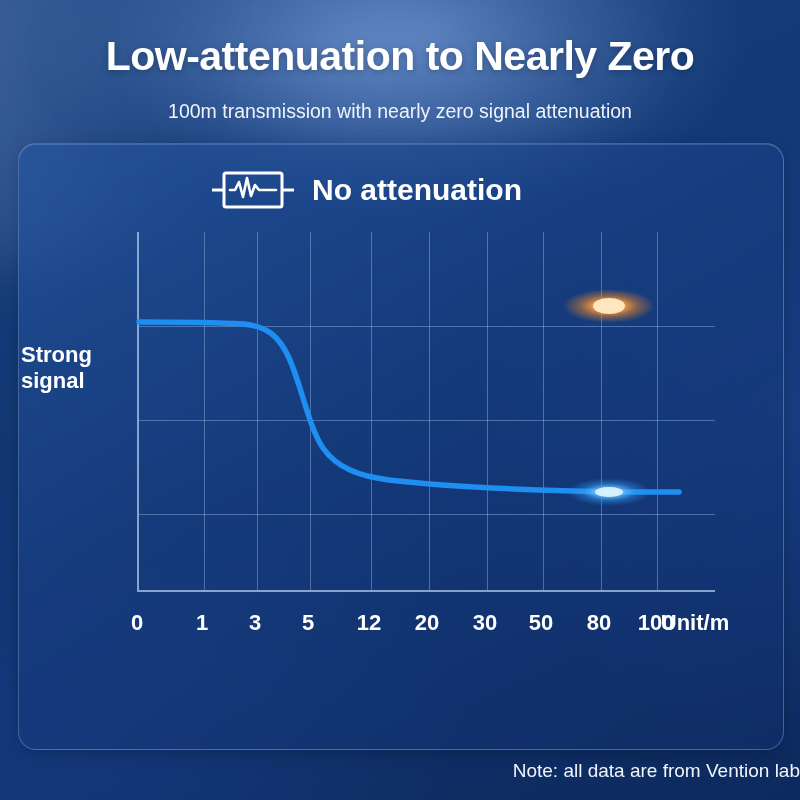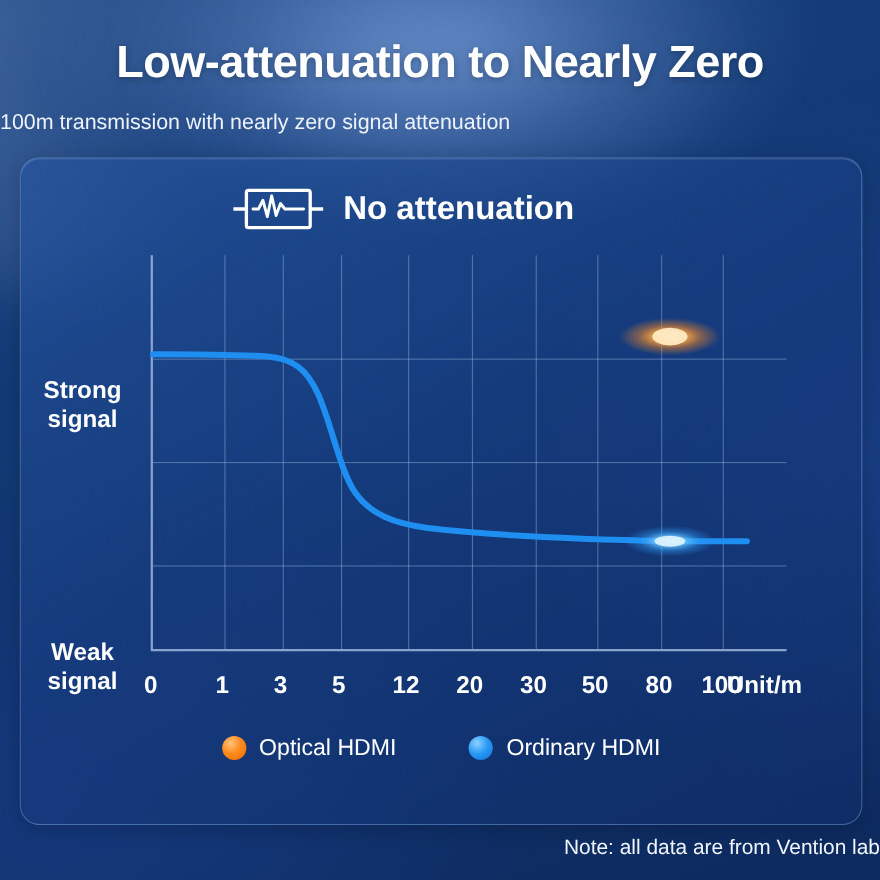--- a/index.html
+++ b/index.html
@@ -39,21 +39,21 @@
     text-align:center;
     margin:0;
     color:#ffffff;
     font-size:41px;
     font-weight:bold;
     letter-spacing:-0.5px;
     text-shadow:0 2px 6px rgba(0,0,0,0.25);
   }
   .subtitle{
     position:absolute;top:100px;left:0;width:800px;
-    text-align:left;
+    text-align:center;
     color:#eef3fb;
     font-size:19.5px;
   }
 
   .card{
     position:absolute;left:18px;top:143px;width:764px;height:605px;
     border-radius:18px;
     background:linear-gradient(150deg, rgba(38,84,158,0.72) 0%, rgba(24,62,130,0.60) 45%, rgba(16,46,105,0.62) 100%);
     border:1px solid rgba(150,185,235,0.35);
     box-shadow:inset 0 1px 0 rgba(200,220,255,0.18), 0 4px 18px rgba(0,0,0,0.18);
@@ -80,21 +80,21 @@
     border-bottom:2px solid rgba(175,200,235,0.75);
     box-sizing:border-box;
   }
   .vgrid{
     position:absolute;top:0;bottom:0;width:1px;background:rgba(160,190,230,0.42);
   }
   .hgrid{
     position:absolute;left:0;right:0;height:1px;background:rgba(160,190,230,0.42);
   }
   .ylabel{
-    position:absolute;text-align:center;color:#ffffff;font-size:22px;font-weight:bold;line-height:1.18;
+    position:absolute;text-align:left;color:#ffffff;font-size:22px;font-weight:bold;line-height:1.18;
     width:108px;left:2px;
   }
   .ylabel.strong{top:120px;}
   .ylabel.weak{top:358px;}
 
   .xaxis{
     position:absolute;left:0;top:388px;width:764px;height:34px;
   }
   .xtick{
     position:absolute;color:#ffffff;font-size:22px;font-weight:bold;transform:translateX(-50%);
@@ -142,23 +142,20 @@
           <polyline points="18,24 23,24 27,16 31,31 35,12 39,30 43,19 47,24 64,24" fill="none" stroke="#ffffff" stroke-width="2.6" stroke-linejoin="round" stroke-linecap="round"></polyline>
         </svg>
       </span>
       <span class="badge-text">No attenuation</span>
     </div>
 
     <div class="chart-wrap">
 
       <div class="ylabel strong">
         <span>Strong signal</span>
-      </div>
-      <div class="ylabel weak">
-        <span>Weak signal</span>
       </div>
 
       <div class="plot">
         <div class="vgrid" style="left:65px;"></div>
         <div class="vgrid" style="left:118px;"></div>
         <div class="vgrid" style="left:171px;"></div>
         <div class="vgrid" style="left:232px;"></div>
         <div class="vgrid" style="left:290px;"></div>
         <div class="vgrid" style="left:348px;"></div>
         <div class="vgrid" style="left:404px;"></div>
@@ -210,28 +207,18 @@
         <span class="xtick" style="left:289px;">5</span>
         <span class="xtick" style="left:350px;">12</span>
         <span class="xtick" style="left:408px;">20</span>
         <span class="xtick" style="left:466px;">30</span>
         <span class="xtick" style="left:522px;text-align:right;">50</span>
         <span class="xtick" style="left:580px;">80</span>
         <span class="xtick" style="left:637px;">100</span>
         <span class="xunit">Unit/m</span>
       </div>
 
-      <div class="legend">
-        <div class="legend-item">
-          <span class="dot orange"></span>
-          <span class="legend-label">Optical HDMI</span>
-        </div>
-        <div class="legend-item">
-          <span class="dot blue"></span>
-          <span class="legend-label">Ordinary HDMI</span>
-        </div>
-      </div>
 
     </div>
   </div>
 
   <div class="note">Note: all data are from Vention lab</div>
 </div>
 
 </body></html>

